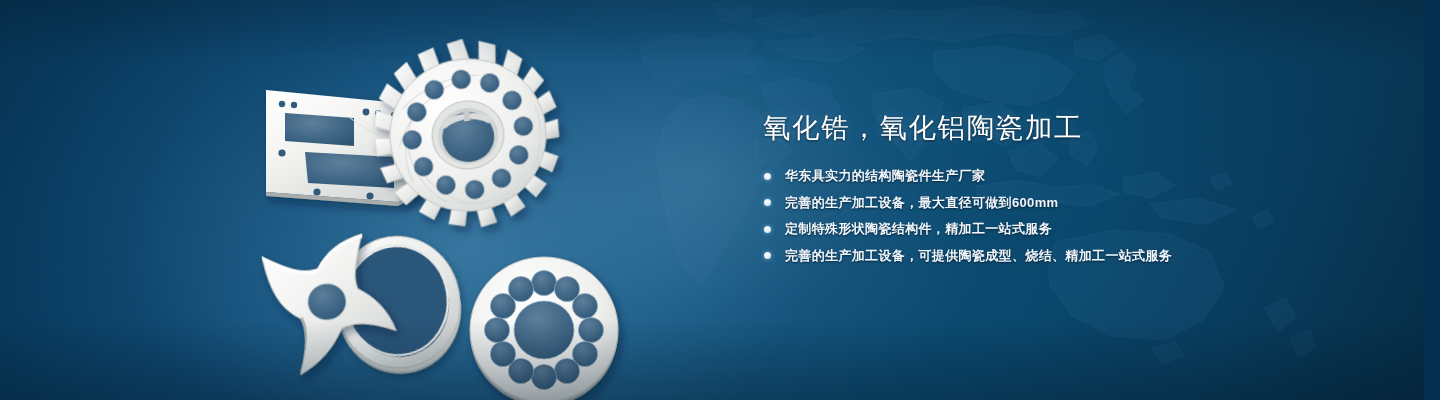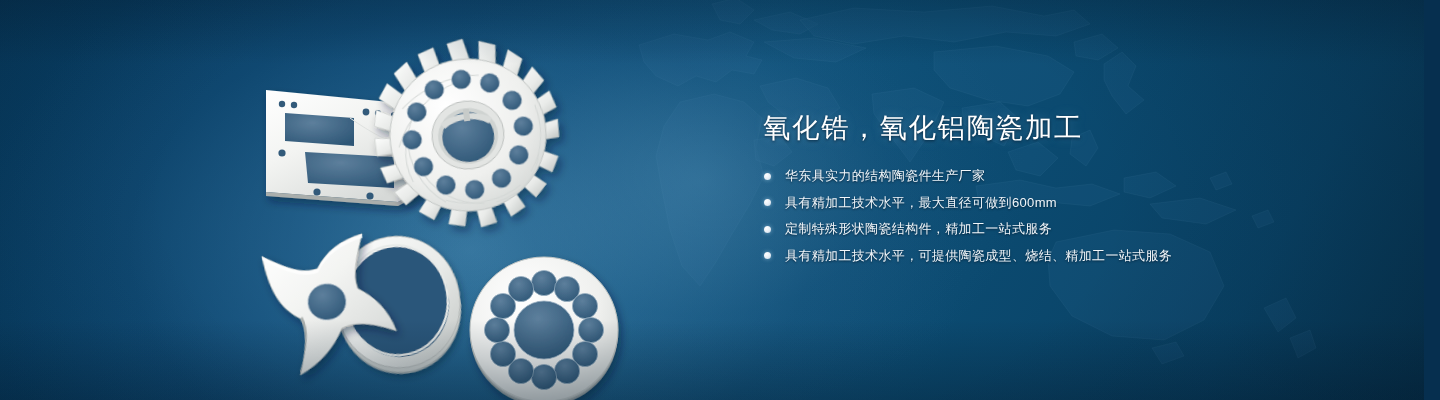--- a/index.html
+++ b/index.html
@@ -58,21 +58,21 @@
     font-size:27.5px;
     font-weight:400;
     line-height:40px;
     letter-spacing:1.6px;
     color:#ffffff;
     text-shadow:0 1px 3px rgba(2,20,38,.75), 0 0 12px rgba(150,205,240,.30);
     white-space:nowrap;
   }
   .bullets{
     list-style:none;
-    margin:19px 0 0 0;padding:0;
+    margin:19px 0 0 0;padding:0;font-weight:bold;
   }
   .bullets li{
     position:relative;
     padding-left:22px;
     margin:0 0 8.5px 0;
     font-size:13px;
     line-height:18px;
     letter-spacing:.35px;
     color:#f2f7fb;
     text-shadow:0 1px 2px rgba(2,18,34,.7);
@@ -301,26 +301,26 @@
   <div class="copy">
     <h1 class="headline">氧化锆，氧化铝陶瓷加工</h1>
 
     <ul class="bullets">
       <li>
         <span class="dot"></span>
         <span>华东具实力的结构陶瓷件生产厂家</span>
       </li>
       <li>
         <span class="dot"></span>
-        <span>具有精加工技术水平，最大直径可做到600mm</span>
+        <span>完善的生产加工设备，最大直径可做到600mm</span>
       </li>
       <li>
         <span class="dot"></span>
         <span>定制特殊形状陶瓷结构件，精加工一站式服务</span>
       </li>
       <li>
         <span class="dot"></span>
-        <span>具有精加工技术水平，可提供陶瓷成型、烧结、精加工一站式服务</span>
+        <span>完善的生产加工设备，可提供陶瓷成型、烧结、精加工一站式服务</span>
       </li>
     </ul>
   </div>
 
 </div>
 
 </body></html>

